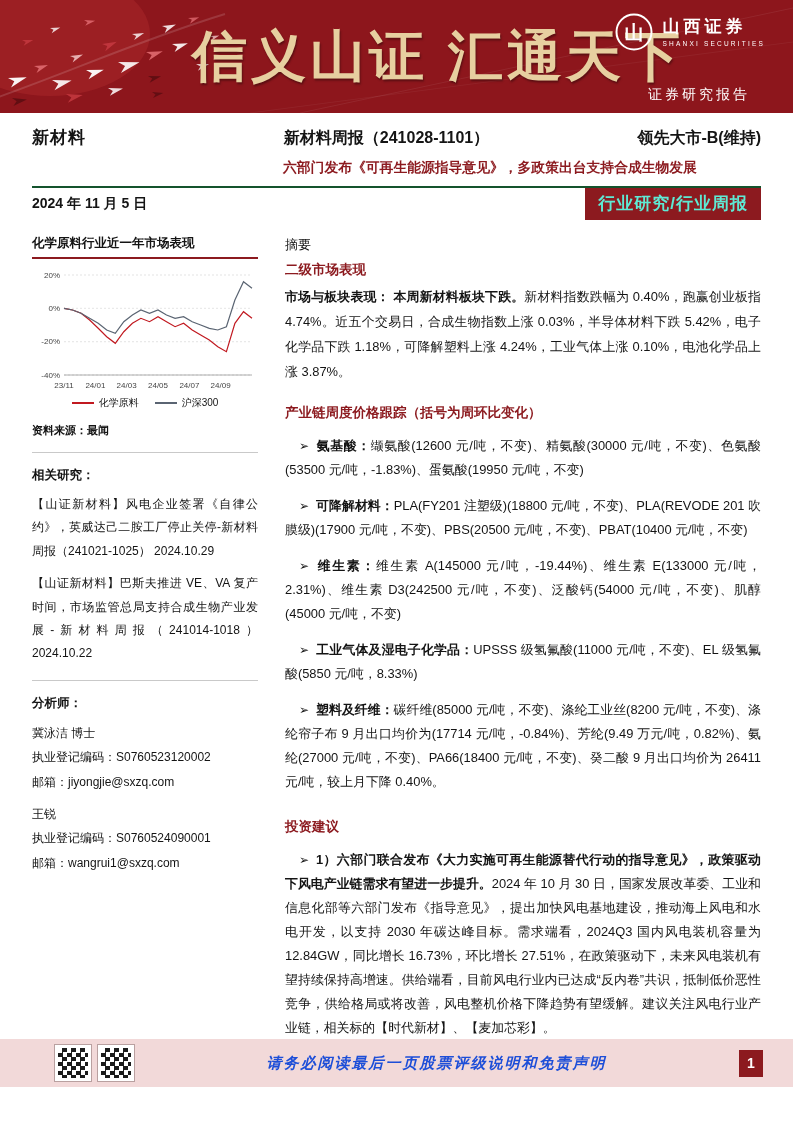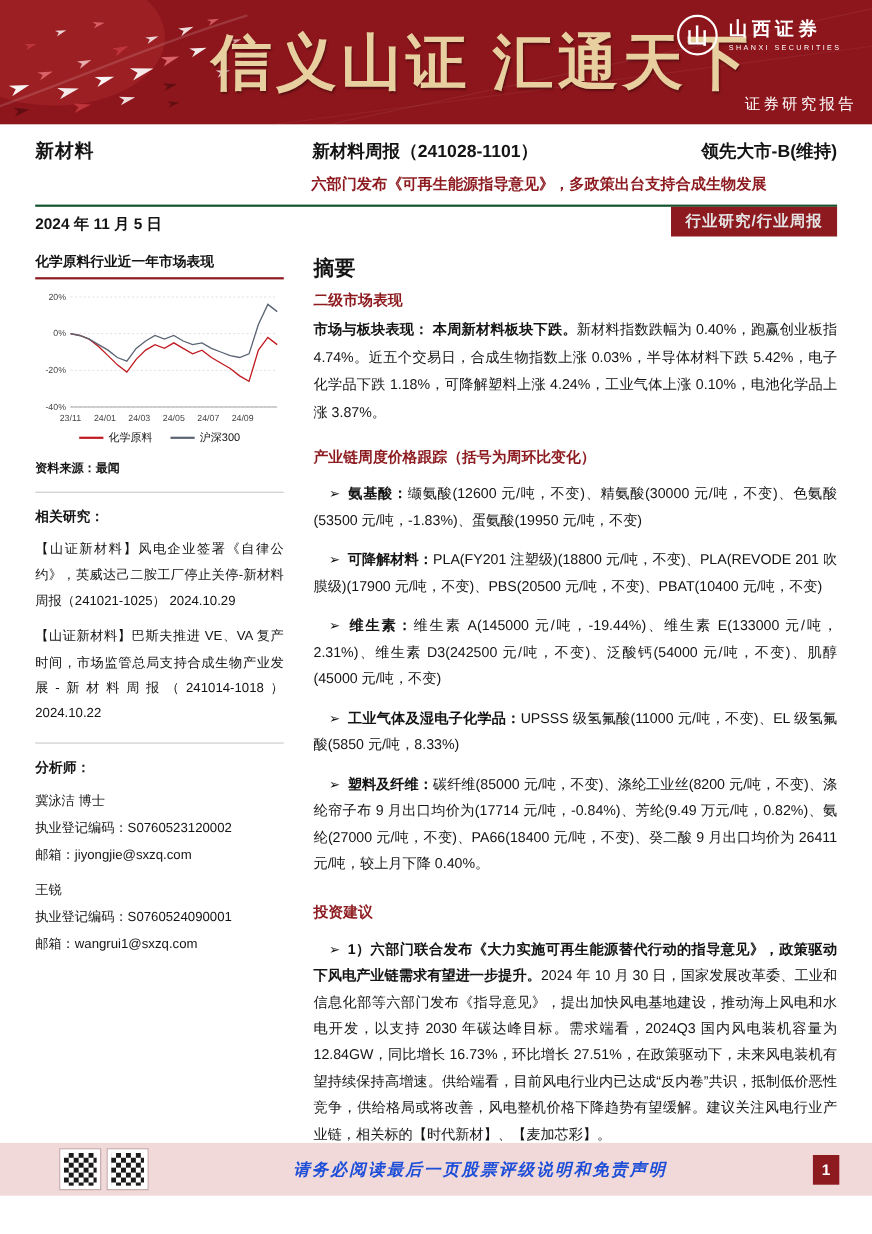--- a/index.html
+++ b/index.html
@@ -20,53 +20,53 @@
   .slogan{
     position:absolute;left:192px;top:20px;white-space:nowrap;
     font-family:"DejaVu Serif",serif;font-weight:700;font-size:55px;
     color:var(--slogan-gold);letter-spacing:4px;text-shadow:1px 2px 2px rgba(0,0,0,.35);
   }
   .slogan span+span{margin-left:20px;}
   .brand{position:absolute;top:12px;right:28px;display:flex;align-items:center;gap:9px;}
   .logo{width:40px;height:40px;}
   .company-cn{color:#fff;font-size:17px;font-weight:bold;letter-spacing:4px;line-height:1.2;}
   .company-en{color:#fff;font-size:6.5px;letter-spacing:2.2px;margin-top:2px;}
-  .report-type{position:absolute;right:14px;bottom:9px;color:#fff;font-size:14px;letter-spacing:3px;}
+  .report-type{position:absolute;right:43px;bottom:9px;color:#fff;font-size:14px;letter-spacing:3px;}
   
   .title-band{padding:13px 32px 0;}
   .tb-row{display:flex;align-items:baseline;justify-content:space-between;}
   .tb-industry{font-size:17px;font-weight:bold;letter-spacing:1px;flex:0 0 150px;}
   .tb-title{font-size:16px;font-weight:bold;flex:1;text-align:center;}
   .tb-rating{font-size:16px;font-weight:bold;flex:0 0 170px;text-align:right;}
   .tb-subtitle{margin:10px 0 0 251px;font-size:13.8px;font-weight:bold;color:var(--accent);}
   
   .meta-band{margin:9px 32px 0;border-top:2px solid #14532d;display:flex;justify-content:space-between;align-items:flex-start;}
   .meta-date{font-size:14px;font-weight:bold;padding-top:7px;}
-  .meta-category{background:var(--accent);color:#e5e5e5;font-size:14px;font-weight:bold;padding:4px 13px 5px;letter-spacing:1px;}
+  .meta-category{background:var(--accent);color:#5eead4;font-size:17px;font-weight:bold;padding:4px 13px 5px;letter-spacing:1px;}
   
   .content{display:flex;gap:27px;padding:15px 32px 0;}
   .sidebar{flex:0 0 226px;font-size:12px;}
   .main{flex:1;min-width:0;font-size:12.9px;text-align:justify;}
   
   .chart-title{font-size:12.5px;font-weight:bold;}
   .chart-rule{height:2px;background:var(--accent);margin:5px 0 8px;}
   .chart-svg{display:block;}
   svg text{font-family:"Liberation Sans",sans-serif;}
   .legend{display:flex;justify-content:center;gap:16px;font-size:10px;margin-top:1px;}
   .legend-item{display:flex;align-items:center;gap:5px;}
   .legend-swatch{width:22px;height:2px;background:#888;}
   .source{font-size:11px;font-weight:bold;margin-top:13px;}
   .sb-divider{border:none;border-top:1px solid #c9c9c9;margin:14px 0;}
   .sb-heading{font-size:12.5px;font-weight:bold;margin:0 0 9px;}
   .related-item{font-size:12px;line-height:1.95;text-align:justify;margin:0 0 9px;}
   .analyst{margin-bottom:7px;}
   .analyst div{line-height:2.05;font-size:12px;}
   .analyst .a-name{font-weight:normal;}
   
-  .h-black{font-size:19px;font-weight:bold;margin:1px 0 7px;}
+  .h-black{font-size:13px;font-weight:normal;margin:1px 0 7px;}
   .h-red{font-size:13.5px;font-weight:bold;color:var(--accent);margin:0 0 5px;}
   .para{line-height:25px;margin:0;}
   .bullet{line-height:24px;text-indent:14px;margin:12px 0 2px;}
   .marker{margin-right:7px;font-size:12px;}
   .lead{font-weight:bold;}
   .sec-price{margin-top:20px;}
   .sec-invest{margin-top:24px;}
   
   .footer{position:absolute;left:0;right:0;bottom:35px;height:48px;background:var(--footer-bg);display:flex;align-items:center;}
   .qr-group{display:flex;gap:7px;margin-left:55px;}

